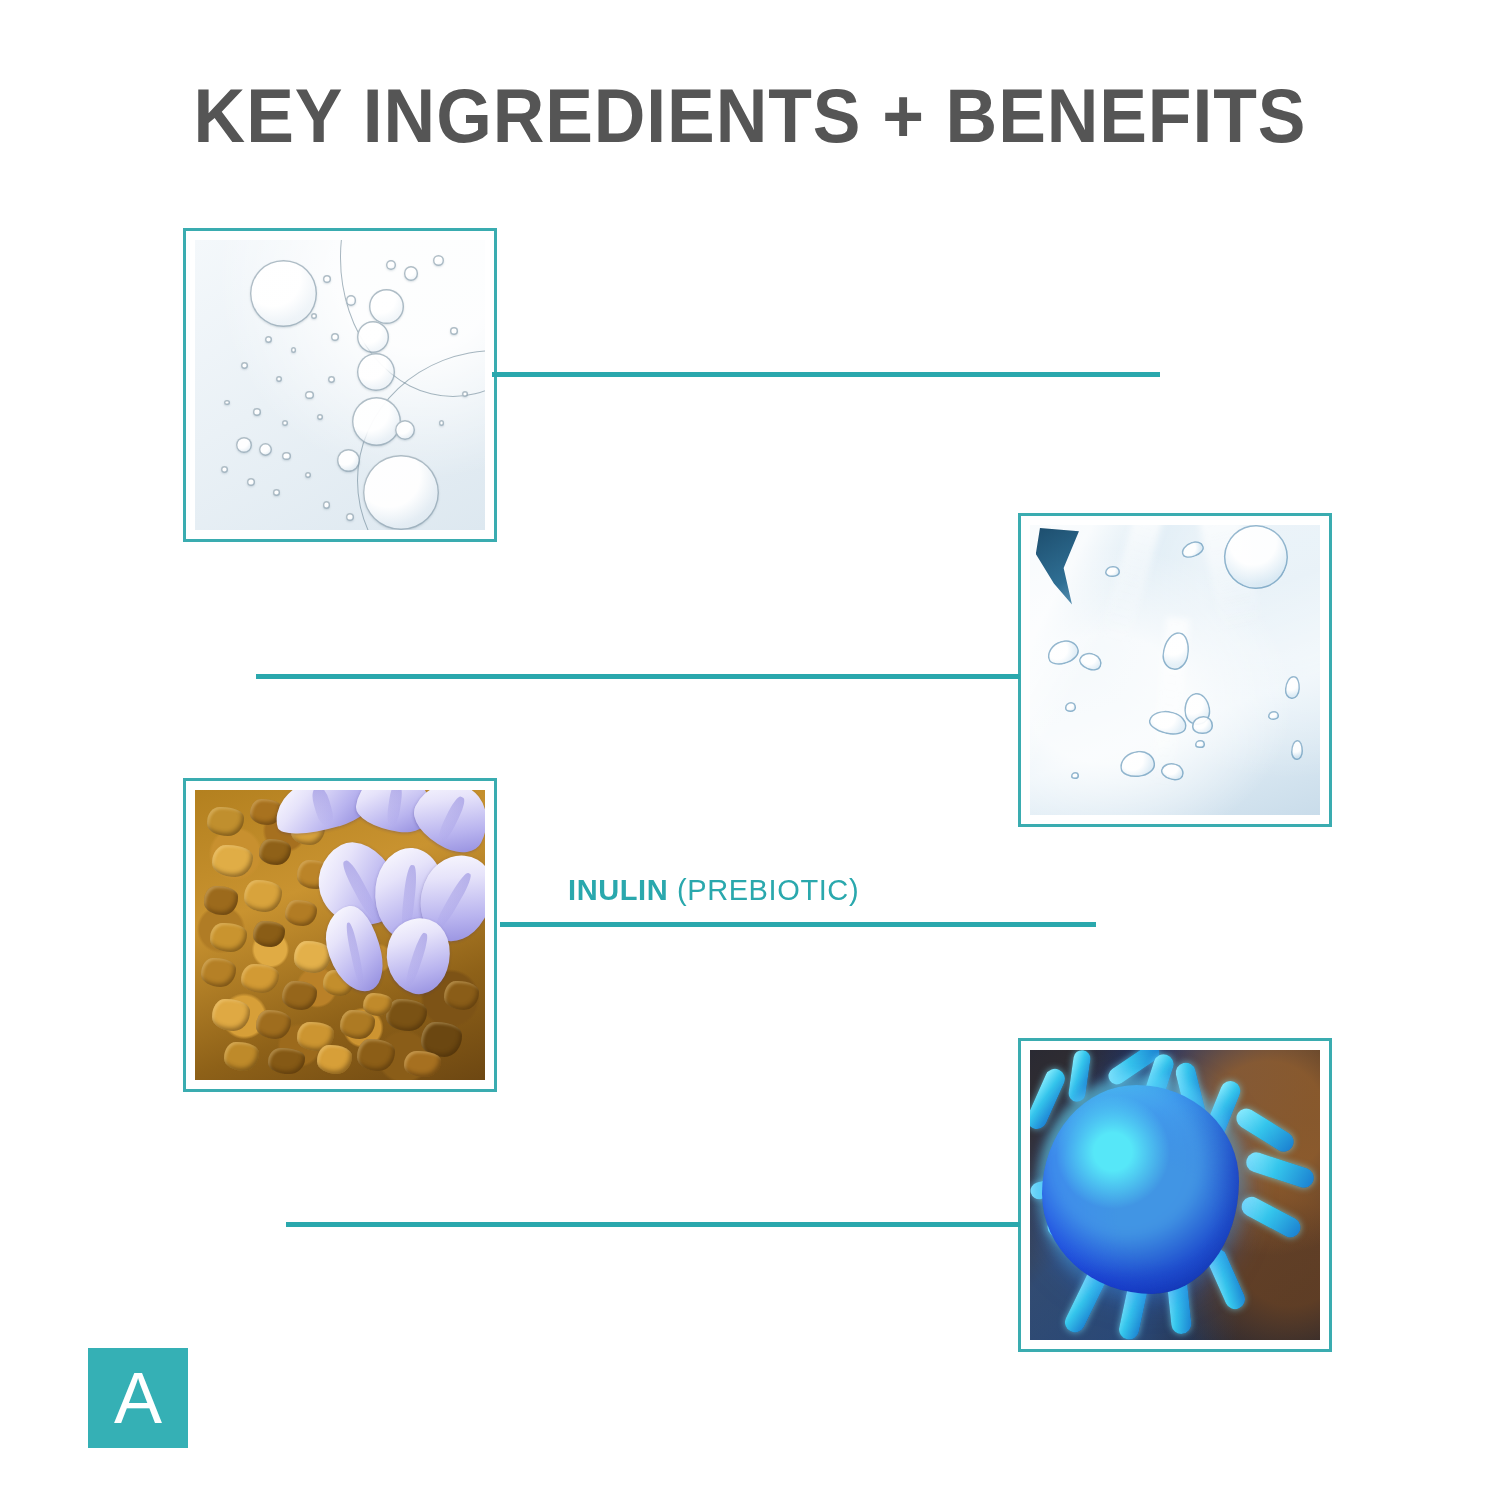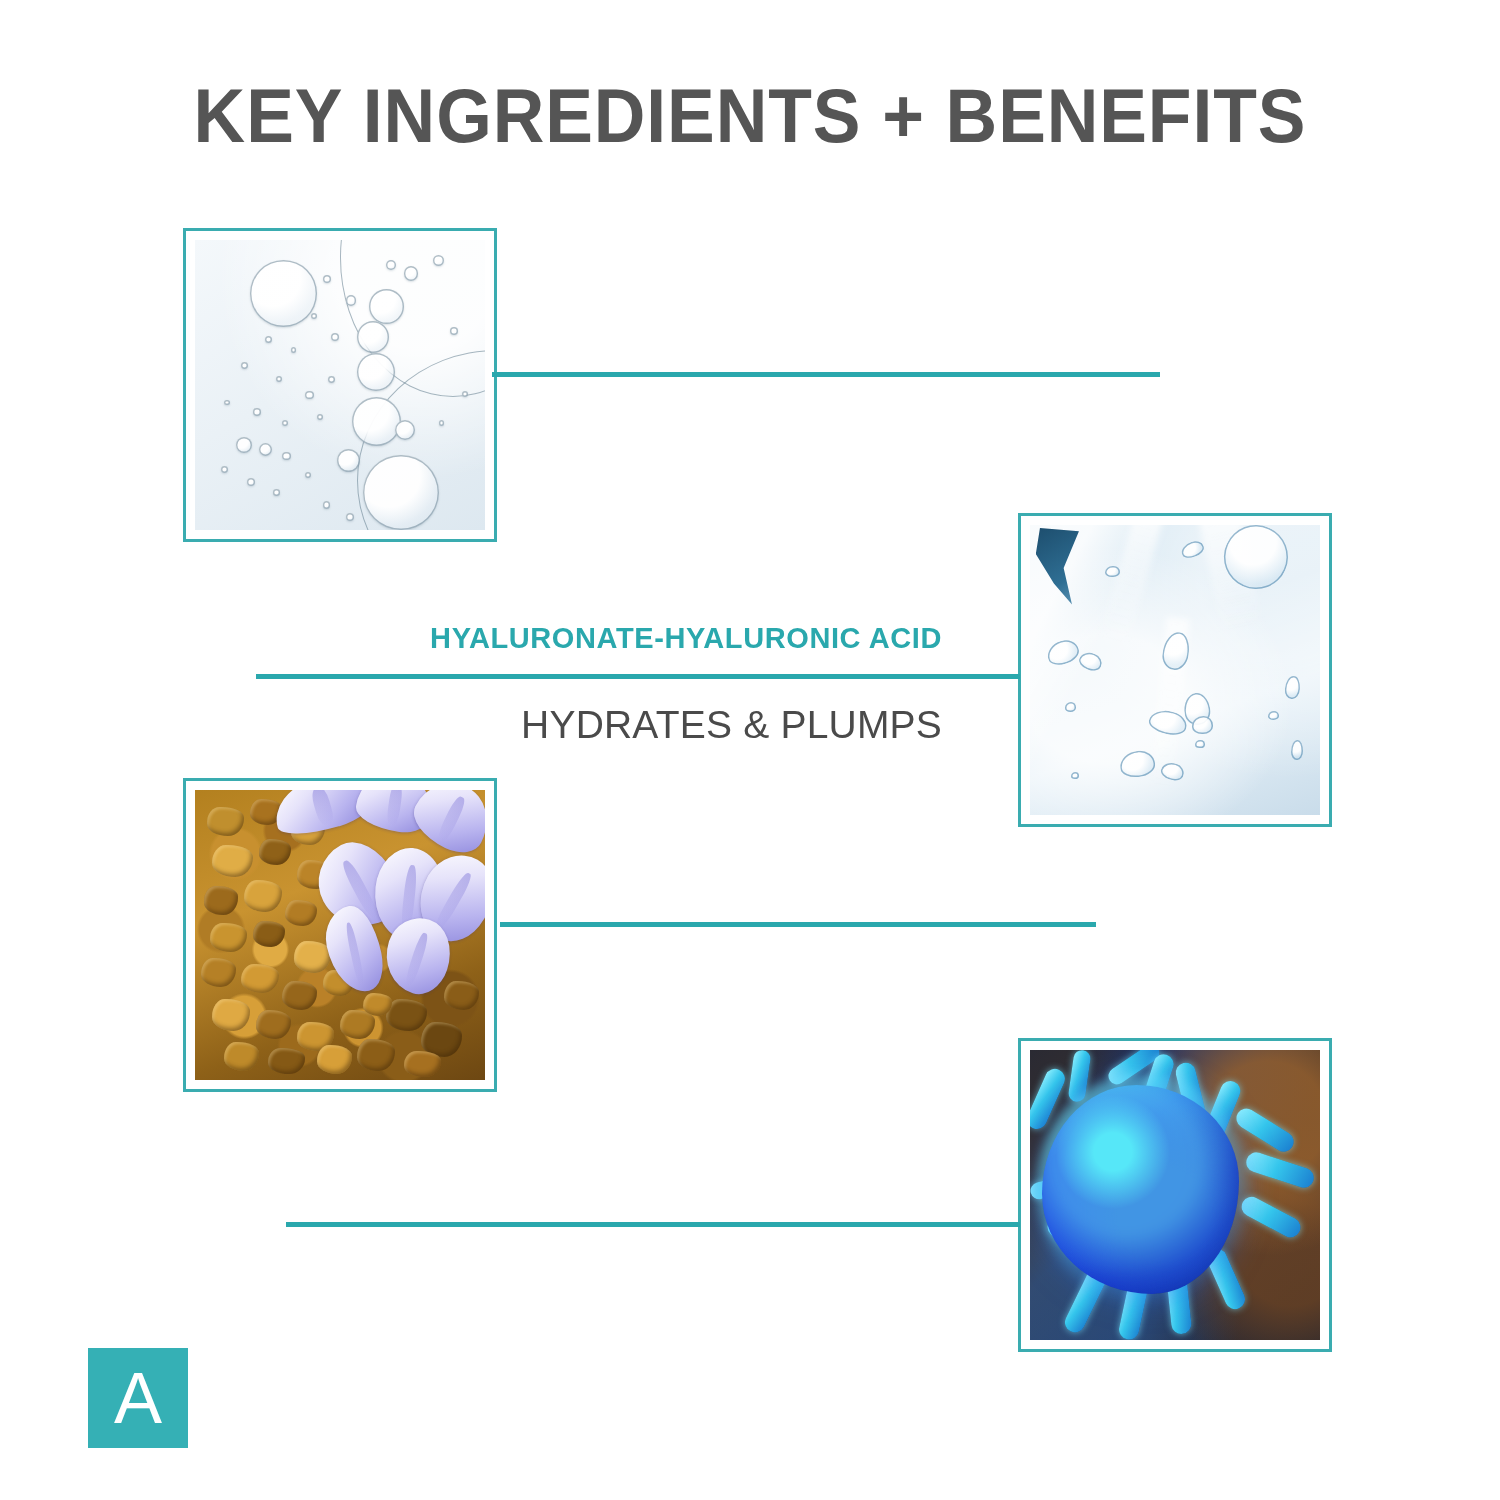--- a/index.html
+++ b/index.html
@@ -297,28 +297,20 @@
         <div class="drop" style="left:88%; top:52%; width:5%;  height:8%;  transform:rotate(4deg);"></div>
         <div class="drop" style="left:90%; top:74%; width:4%;  height:7%;"></div>
         <div class="drop" style="left:82%; top:64%; width:4%;  height:3.2%;"></div>
         <div class="drop" style="left:57%; top:74%; width:3.4%;height:3%;"></div>
         <div class="drop" style="left:14%; top:85%; width:3%;  height:2.6%;"></div>
         <div class="drop" style="left:67%; top:0%;  width:22%; height:22%; transform:rotate(24deg); border-radius:50%;"></div>
       </div>
     </div>
   </div>
   <div class="rule" style="left:256px; top:674px; width:764px;"></div>
-  <div class="block align-right" style="left:256px; top:620px; width:686px;">
-    <div class="ing-name">
-      <span class="strong">HYALURONATE-HYALURONIC ACID</span>
-    </div>
-  </div>
-  <div class="block align-right" style="left:256px; top:700px; width:686px;">
-    <div class="benefit">HYDRATES &amp; PLUMPS</div>
-  </div>
 
   <div class="tile" style="left:183px; top:778px; width:314px; height:314px;">
     <div class="tile-inner">
       <div class="img-inulin">
         <div class="granule" style="left:4%;  top:6%;  width:13%; height:10%; background:#c08f2e;"></div>
         <div class="granule" style="left:19%; top:3%;  width:11%; height:9%;  background:#a8721f;"></div>
         <div class="granule" style="left:33%; top:9%;  width:12%; height:10%; background:#d6a13b;"></div>
         <div class="granule" style="left:6%;  top:19%; width:14%; height:11%; background:#e0ad46;"></div>
         <div class="granule" style="left:22%; top:17%; width:11%; height:9%;  background:#8f6118;"></div>
         <div class="granule" style="left:35%; top:24%; width:12%; height:10%; background:#bb8428;"></div>
@@ -351,20 +343,25 @@
         <div class="petal" style="left:76%; top:-2%; width:26%; height:22%; border-radius:52% 48% 40% 60% / 62% 68% 32% 38%; transform:rotate(26deg);"></div>
         <div class="petal" style="left:43%; top:18%; width:26%; height:30%; border-radius:56% 44% 36% 64% / 48% 56% 44% 52%; transform:rotate(-28deg);"></div>
         <div class="petal" style="left:62%; top:20%; width:24%; height:32%; border-radius:48% 52% 44% 56% / 46% 54% 46% 54%; transform:rotate(6deg);"></div>
         <div class="petal" style="left:78%; top:22%; width:24%; height:30%; border-radius:50% 50% 42% 58% / 44% 56% 44% 56%; transform:rotate(30deg);"></div>
         <div class="petal" style="left:46%; top:40%; width:18%; height:30%; border-radius:58% 42% 38% 62% / 40% 60% 40% 60%; transform:rotate(-12deg);"></div>
         <div class="petal" style="left:66%; top:44%; width:22%; height:26%; border-radius:50% 50% 40% 60% / 44% 56% 44% 56%; transform:rotate(18deg);"></div>
       </div>
     </div>
   </div>
   <div class="rule" style="left:500px; top:922px; width:596px;"></div>
+  <div class="block align-left" style="left:568px; top:872px; width:560px;">
+    <div class="ing-name">
+      <span class="strong">INULIN</span><span> </span><span class="light">(PREBIOTIC)</span>
+    </div>
+  </div>
 
   <div class="tile" style="left:1018px; top:1038px; width:314px; height:314px;">
     <div class="tile-inner">
       <div class="img-microbe">
         <div class="tendril" style="left:2%;  top:6%;  width:7%;  height:22%; transform:rotate(24deg);"></div>
         <div class="tendril" style="left:14%; top:0%;  width:6%;  height:18%; transform:rotate(8deg);"></div>
         <div class="tendril" style="left:26%; top:2%;  width:20%; height:6%;  transform:rotate(-34deg);"></div>
         <div class="tendril" style="left:40%; top:1%;  width:7%;  height:24%; transform:rotate(18deg);"></div>
         <div class="tendril" style="left:52%; top:4%;  width:7%;  height:22%; transform:rotate(-14deg);"></div>
         <div class="tendril" style="left:62%; top:10%; width:7%;  height:26%; transform:rotate(22deg);"></div>

